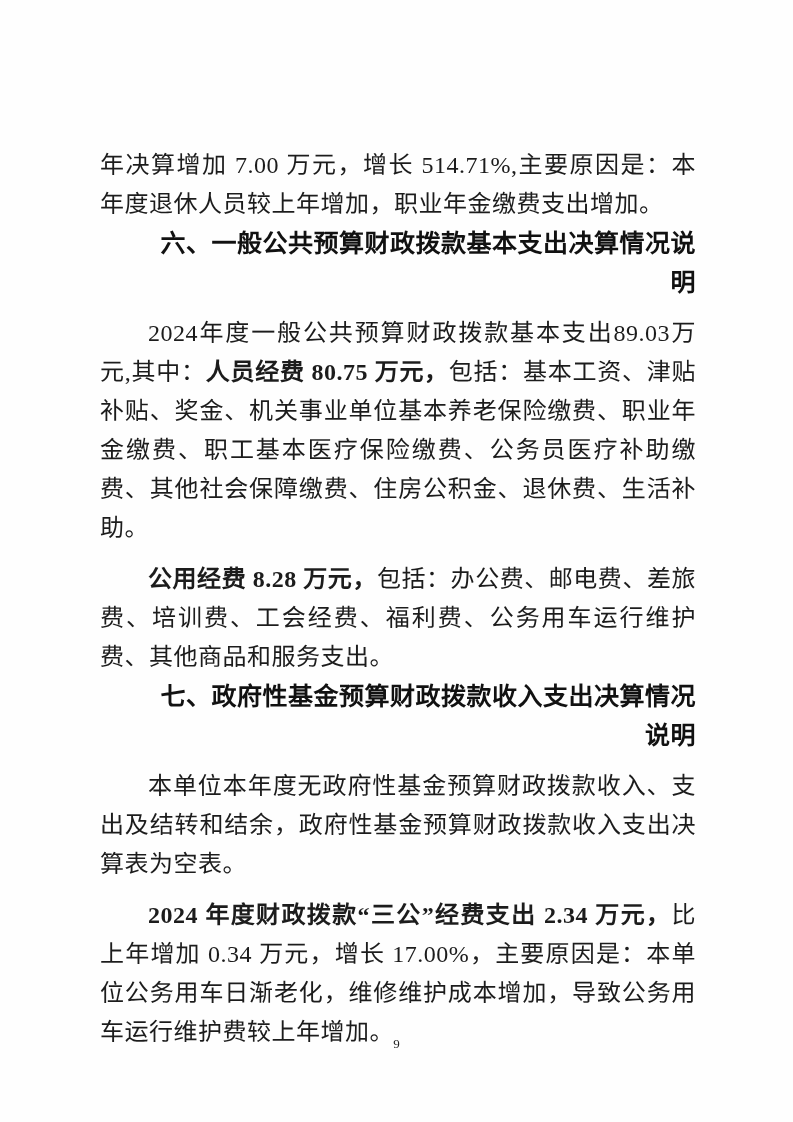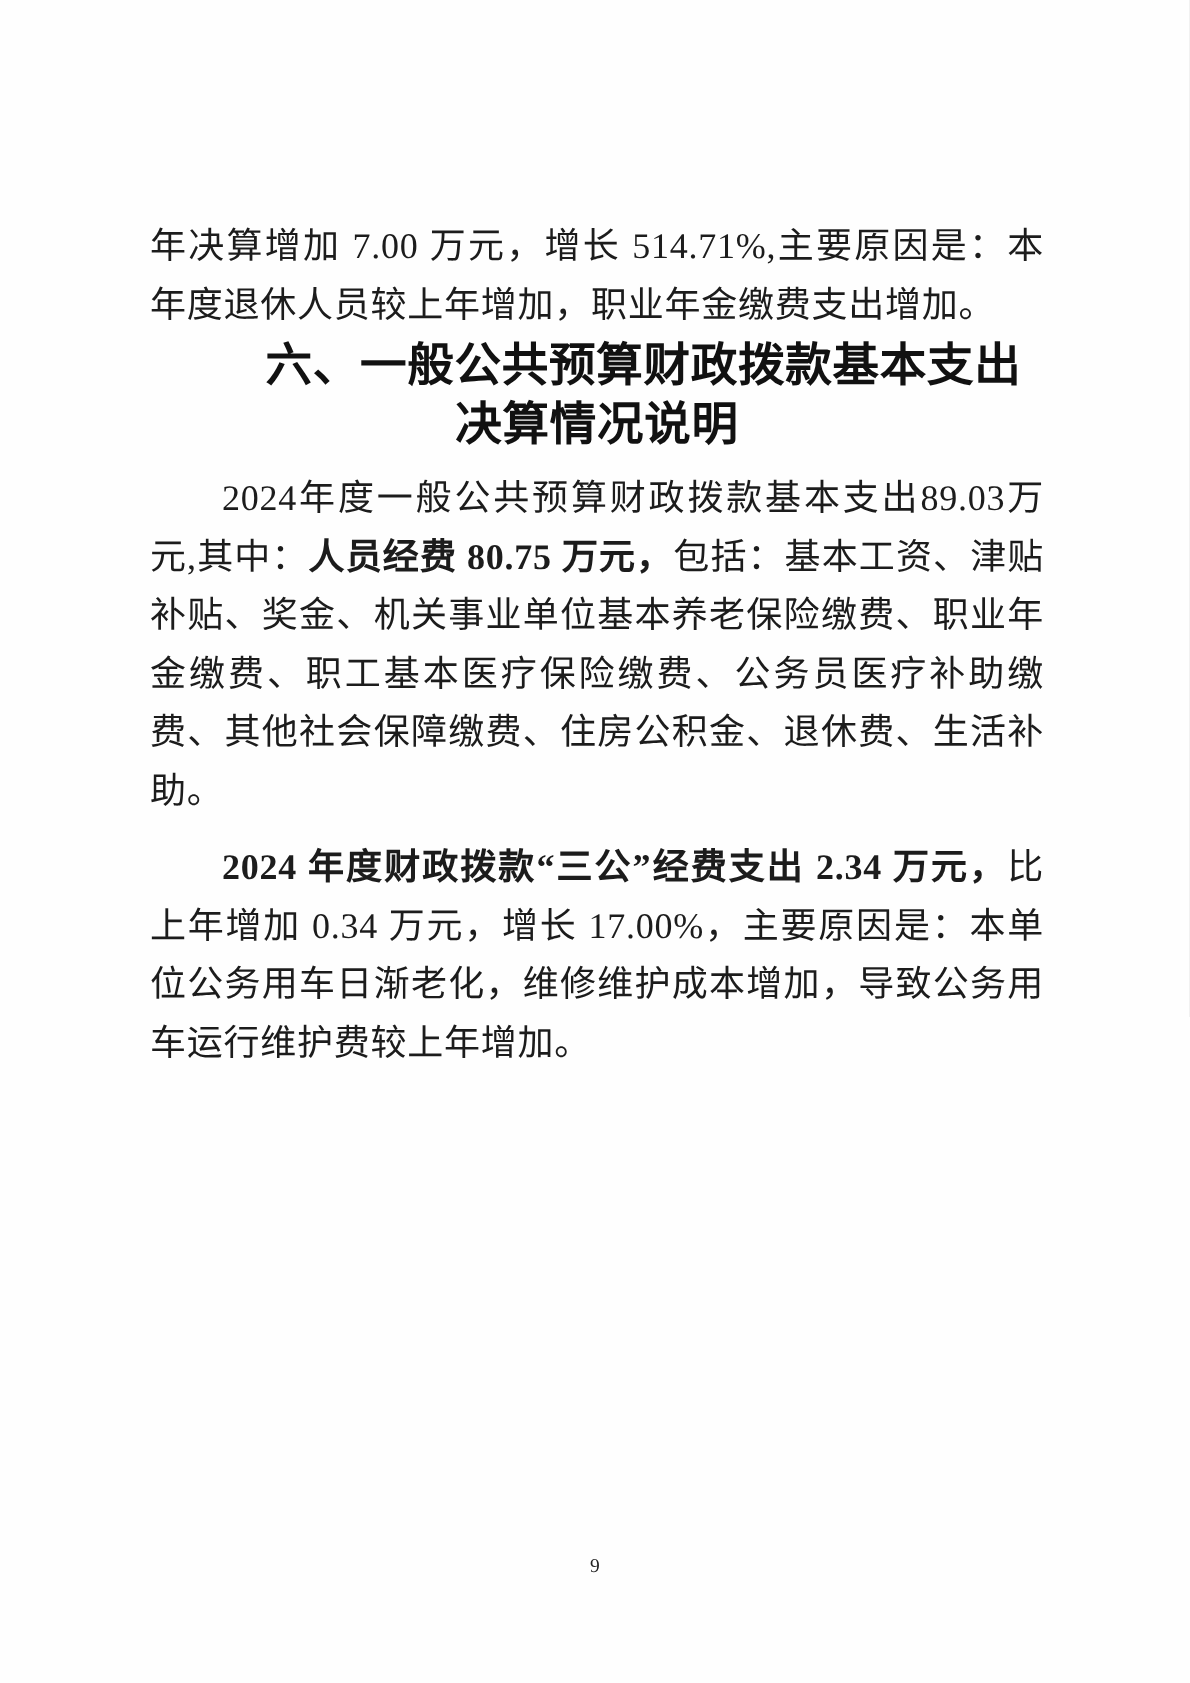--- a/index.html
+++ b/index.html
@@ -34,26 +34,26 @@
     color: #1c1c1c;
   }
   .para.indent {
     text-indent: 2em;
     margin-top: 12px;
   }
   .heading {
     margin: 0;
     font-family: "Liberation Sans", "DejaVu Sans", sans-serif;
     font-weight: bold;
-    font-size: 31px;
+    font-size: 25px;
     line-height: 39px;
     text-indent: 2em;
     letter-spacing: 0.5px;
     color: #111;
-    text-align: center;
+    text-align: right;
   }
   .b {
     font-weight: bold;
   }
   .page-footer {
     position: absolute;
     left: 0;
     right: 0;
     top: 1036px;
     text-align: center;
@@ -74,22 +74,31 @@
     </p>
 
     <p class="heading">
       <span>六、一般公共预算财政拨款基本支出决算情况说明</span>
     </p>
 
     <p class="para indent">
       <span>2024年度一般公共预算财政拨款基本支出89.03万元,其中：</span><span class="b">人员经费 80.75 万元，</span><span>包括：基本工资、津贴补贴、奖金、机关事业单位基本养老保险缴费、职业年金缴费、职工基本医疗保险缴费、公务员医疗补助缴费、其他社会保障缴费、住房公积金、退休费、生活补助。</span>
     </p>
 
+    <p class="para indent">
+      <span class="b">公用经费 8.28 万元，</span><span>包括：办公费、邮电费、差旅费、培训费、工会经费、福利费、公务用车运行维护费、其他商品和服务支出。</span>
+    </p>
 
+    <p class="heading">
+      <span>七、政府性基金预算财政拨款收入支出决算情况说明</span>
+    </p>
 
+    <p class="para indent">
+      <span>本单位本年度无政府性基金预算财政拨款收入、支出及结转和结余，政府性基金预算财政拨款收入支出决算表为空表。</span>
+    </p>
 
 
 
 
     <p class="para indent">
       <span class="b">2024 年度财政拨款“三公”经费支出 2.34 万元，</span><span>比上年增加 0.34 万元，增长 17.00%，主要原因是：本单位公务用车日渐老化，维修维护成本增加，导致公务用车运行维护费较上年增加。</span>
     </p>
 
   </div>
 

